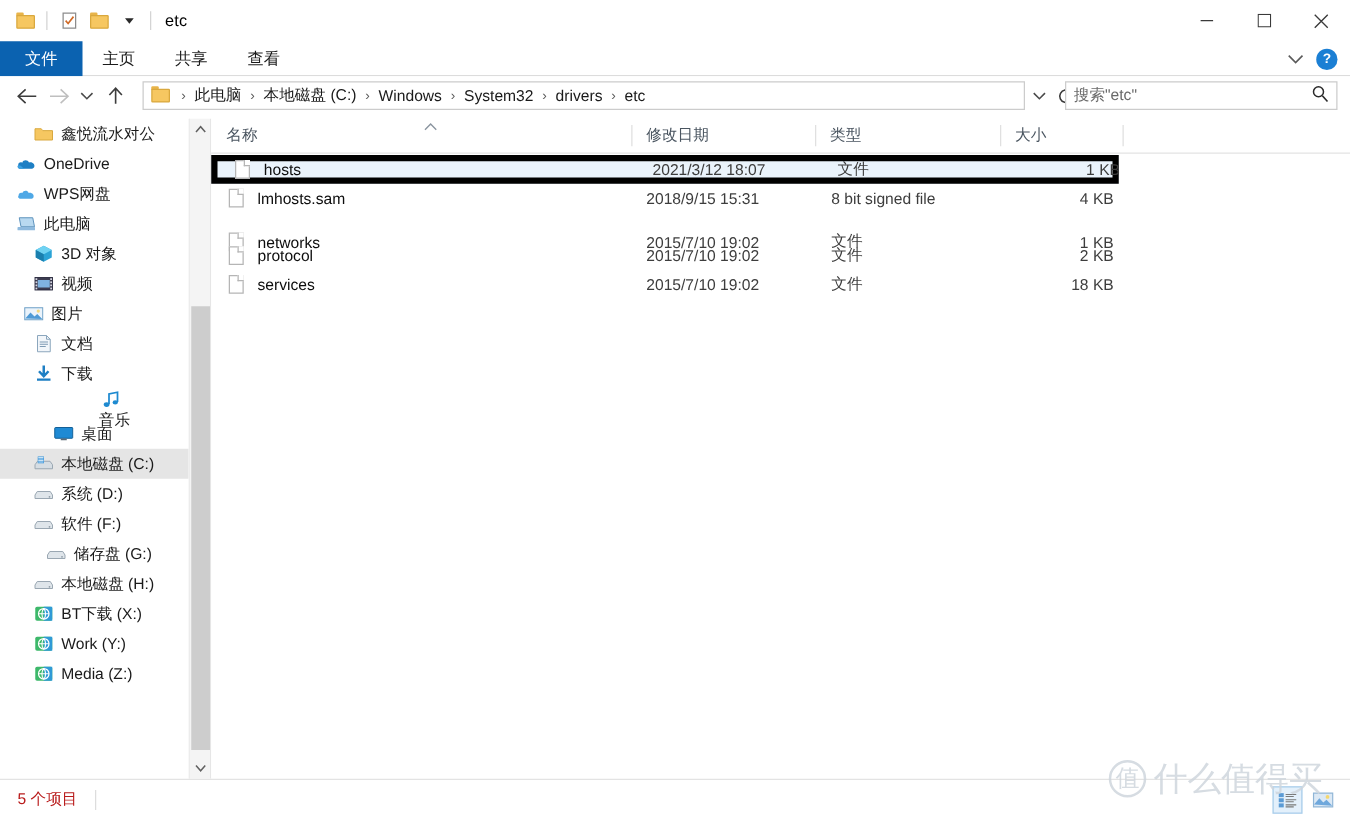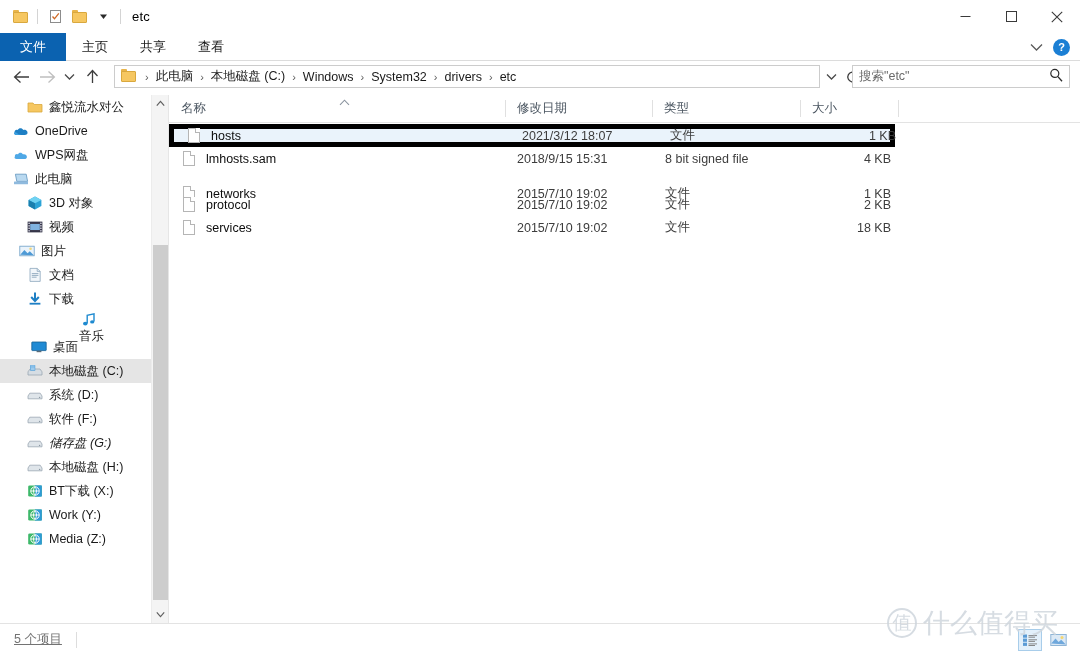--- a/index.html
+++ b/index.html
@@ -132,21 +132,21 @@
   .doc-ico .pg { position:absolute; inset:0; background:#fff; border:1px solid #b5b5b5; }
   .doc-ico .corner { position:absolute; right:0; top:0; width:5px; height:5px;
      background:#ffffff; border-left:1px solid #b5b5b5; border-bottom:1px solid #b5b5b5; }
 
   
   #statusbar {
     position:absolute; left:0; top:623px; width:1080px; height:32px;
     background:#ffffff; border-top:1px solid #e3e3e3;
     display:flex; align-items:center;
   }
-  .status-text { font-size:12.5px; color:#737373; margin-left:14px;text-decoration:underline; }
+  .status-text { font-size:12.5px; color:#b91c1c; margin-left:14px; }
   .status-sep { width:1px; height:16px; background:#dddddd; margin-left:14px; }
   .viewbtns { position:absolute; right:10px; top:0; height:32px; display:flex; align-items:center; gap:4px; }
   .viewbtn { width:24px; height:22px; display:flex; align-items:center; justify-content:center; }
   .viewbtn.active { background:#e3f0fb; border:1px solid #a8cdea; }
 
   
   #watermark {
     position:absolute; right:22px; bottom:14px;
     font-size:27px; color:#cfd6dd; opacity:.85;
     display:flex; align-items:center; gap:6px; pointer-events:none;
@@ -385,21 +385,21 @@
       <div class="nav-item" style="padding-left: 26px; flex-direction: column;">
         <span class="nav-ico">
           <svg width="16" height="16" viewBox="0 0 16 16">
             <path d="M6.2 11.2 V3.2 L13 1.8 V9.6" fill="none" stroke="#1e8ad0" stroke-width="1.4"></path>
             <ellipse cx="4.3" cy="11.6" rx="2.3" ry="1.9" fill="#1e8ad0"></ellipse>
             <ellipse cx="11.2" cy="9.9" rx="2.1" ry="1.7" fill="#1e8ad0"></ellipse>
           </svg>
         </span>
         <span class="nav-label">音乐</span>
       </div>
-      <div class="nav-item" style="padding-left: 30px;">
+      <div class="nav-item" style="padding-left: 42px;">
         <span class="nav-ico">
           <svg width="16" height="16" viewBox="0 0 16 16">
             <rect x="0.8" y="3" width="14.4" height="8.6" rx="0.6" fill="#1f8ad4" stroke="#135f96" stroke-width="0.8"></rect>
             <rect x="5.6" y="11.8" width="4.8" height="1.4" fill="#5b6b78"></rect>
           </svg>
         </span>
         <span class="nav-label">桌面</span>
       </div>
       <div class="nav-item sel" style="padding-left: 26px;">
         <span class="nav-ico">
@@ -422,21 +422,21 @@
       </div>
       <div class="nav-item" style="padding-left: 26px;">
         <span class="nav-ico">
           <svg width="16" height="16" viewBox="0 0 16 16">
             <path d="M1 9 L2.8 6.2 H13.2 L15 9 V11.8 H1 Z" fill="#dfe5ea" stroke="#9aa7b2" stroke-width="0.8"></path>
             <circle cx="12.6" cy="10.4" r="0.7" fill="#8d9aa6"></circle>
           </svg>
         </span>
         <span class="nav-label">软件 (F:)</span>
       </div>
-      <div class="nav-item" style="padding-left: 26px; font-style: italic;">
+      <div class="nav-item" style="padding-left: 36px;">
         <span class="nav-ico">
           <svg width="16" height="16" viewBox="0 0 16 16">
             <path d="M1 9 L2.8 6.2 H13.2 L15 9 V11.8 H1 Z" fill="#dfe5ea" stroke="#9aa7b2" stroke-width="0.8"></path>
             <circle cx="12.6" cy="10.4" r="0.7" fill="#8d9aa6"></circle>
           </svg>
         </span>
         <span class="nav-label">储存盘 (G:)</span>
       </div>
       <div class="nav-item" style="padding-left: 26px;">
         <span class="nav-ico">

